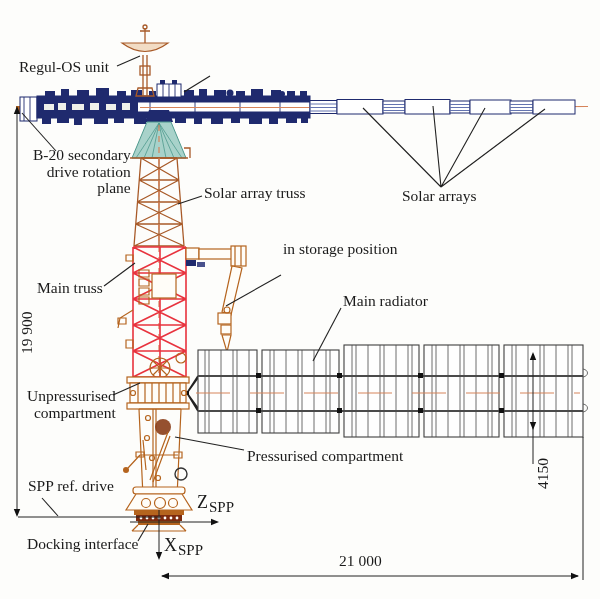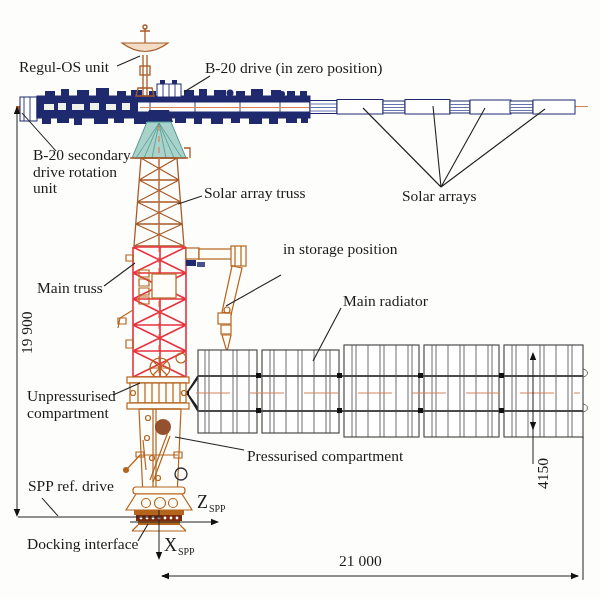--- a/index.html
+++ b/index.html
@@ -2,26 +2,26 @@
 <html style="--ink: #1a1a1a; --navy: #1f2a6e; --navy-light: #6474b0; --orange: #b5641e; --orange-line: #d6845a; --red: #e8333e; --brown: #a85a28; --teal: #a8d2ca; --teal-dark: #4f9a8e; --radiator: #3f3f3f; --maroon: #7c2a0e; --cream: #f2dcc4;"><head>
 <meta charset="utf-8">
 <style>
   :root{
     --ink:#1a1a1a; --navy:#1f2a6e; --navy-light:#6474b0; --orange:#b5641e;
     --orange-line:#d6845a; --red:#e8333e; --brown:#a85a28; --teal:#a8d2ca;
     --teal-dark:#4f9a8e; --radiator:#3f3f3f; --maroon:#7c2a0e; --cream:#f2dcc4;
   }
   html,body{margin:0;padding:0;background:#ffffff;}
   .stage{position:relative;width:600px;height:599px;background:#fdfdfb;
-         font-family:"Liberation Serif", serif;color:var(--ink);overflow:hidden;}
+         font-family:"Liberation Serif", serif;color:var(--ink);overflow:hidden;text-align:right;}
   svg{position:absolute;left:0;top:0;}
   .lbl{position:absolute;font-size:15.5px;line-height:16.5px;white-space:nowrap;}
   .vlbl{transform:rotate(-90deg);transform-origin:0 0;}
   .axis{font-size:18px;}
-  .axis .sub{font-size:10px;position:relative;top:4px;margin-left:1px;}
+  .axis .sub{font-size:15px;position:relative;top:4px;margin-left:1px;}
   
   .wh-n{fill:#ffffff;stroke:var(--navy);stroke-width:1;}
   .nvy{fill:var(--navy);}
   .nvy-ln{stroke:var(--navy);stroke-width:.9;fill:none;}
   .nl-ln{stroke:var(--navy-light);stroke-width:1;fill:none;}
   .oln{stroke:var(--orange-line);stroke-width:1.2;fill:none;}
   .o-ln{stroke:var(--orange);stroke-width:1.2;fill:none;}
   .o-wh{fill:#fffdf8;stroke:var(--orange);stroke-width:1.2;}
   .br-ln{stroke:var(--brown);stroke-width:1.3;fill:none;}
   .rd-ln{stroke:var(--red);stroke-width:1.6;fill:none;}
@@ -242,26 +242,25 @@
     <path class="ldr" d="M341,308 L313,361"></path>
     <path class="ldr" d="M441,187 L363,108 M441,187 L433,106 M441,187 L485,108 M441,187 L545,109"></path>
     <path class="ldr" d="M113,395 L140,383"></path>
     <path class="ldr" d="M244,450 L175,437"></path>
     <path class="ldr" d="M42,498 L58,516"></path>
     <path class="ldr" d="M138,541 L148,524"></path>
   </g>
 </svg>
 
 <div class="lbl" style="left:19px;top:59px">Regul-OS unit</div>
-<div class="lbl" style="left:205px;top:60px">B-20 drive (in zero position)</div>
 
 <div class="lbl" style="left:33px;top:147px">
   <div>B-20 secondary</div>
   <div>drive rotation</div>
-  <div>unit</div>
+  <div>plane</div>
 </div>
 
 <div class="lbl" style="left:204px;top:185px">Solar array truss</div>
 <div class="lbl" style="left:402px;top:188px">Solar arrays</div>
 <div class="lbl" style="left:37px;top:280px">Main truss</div>
 
 <div class="lbl" style="left:283px;top:241px">
   <div>in storage position</div>
 </div>
 

